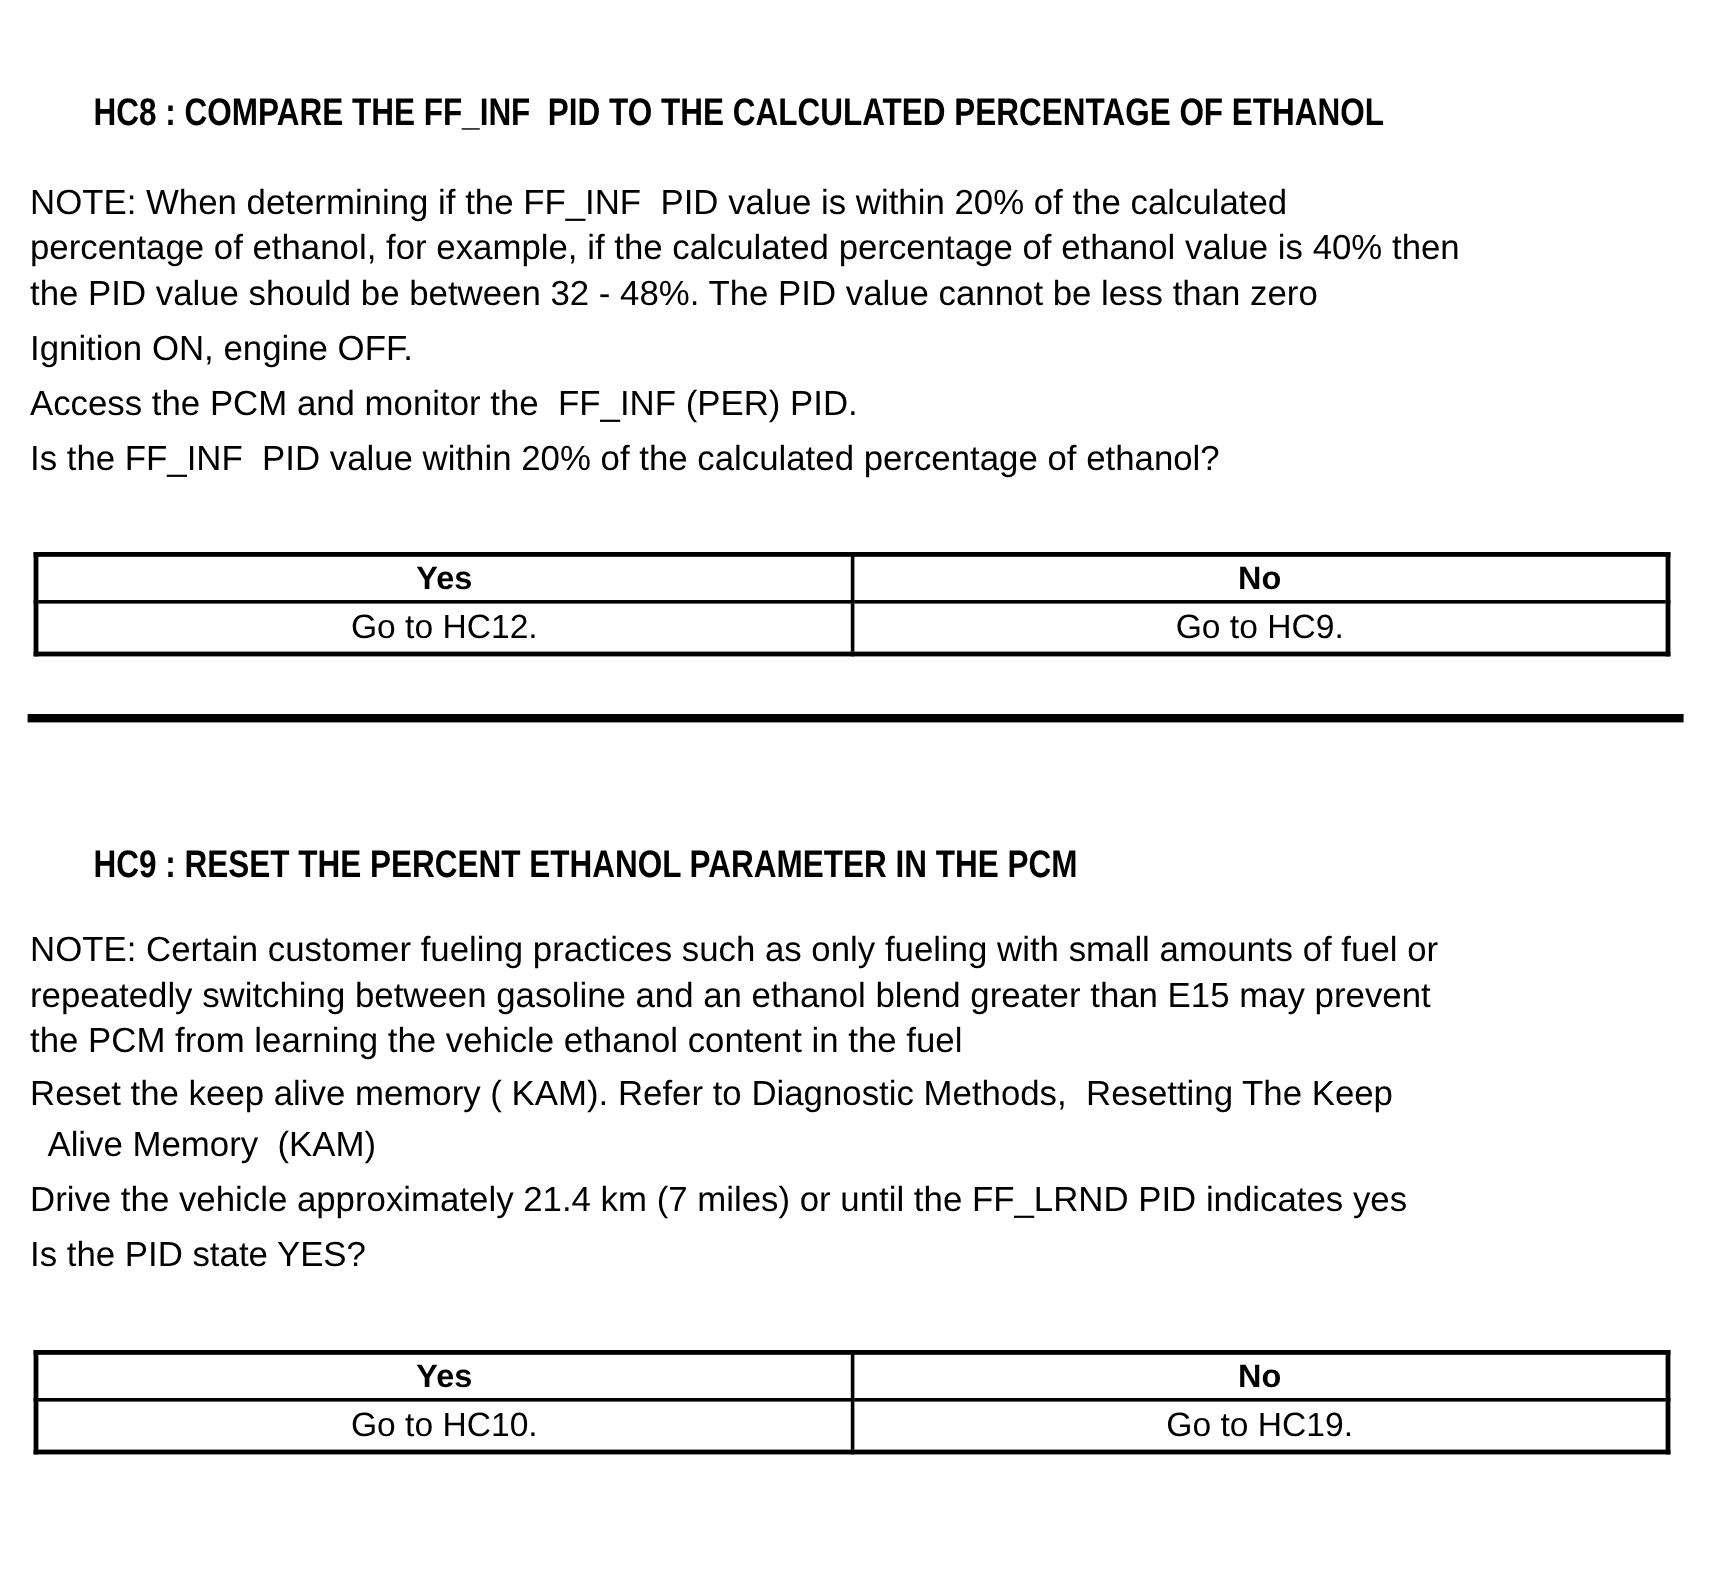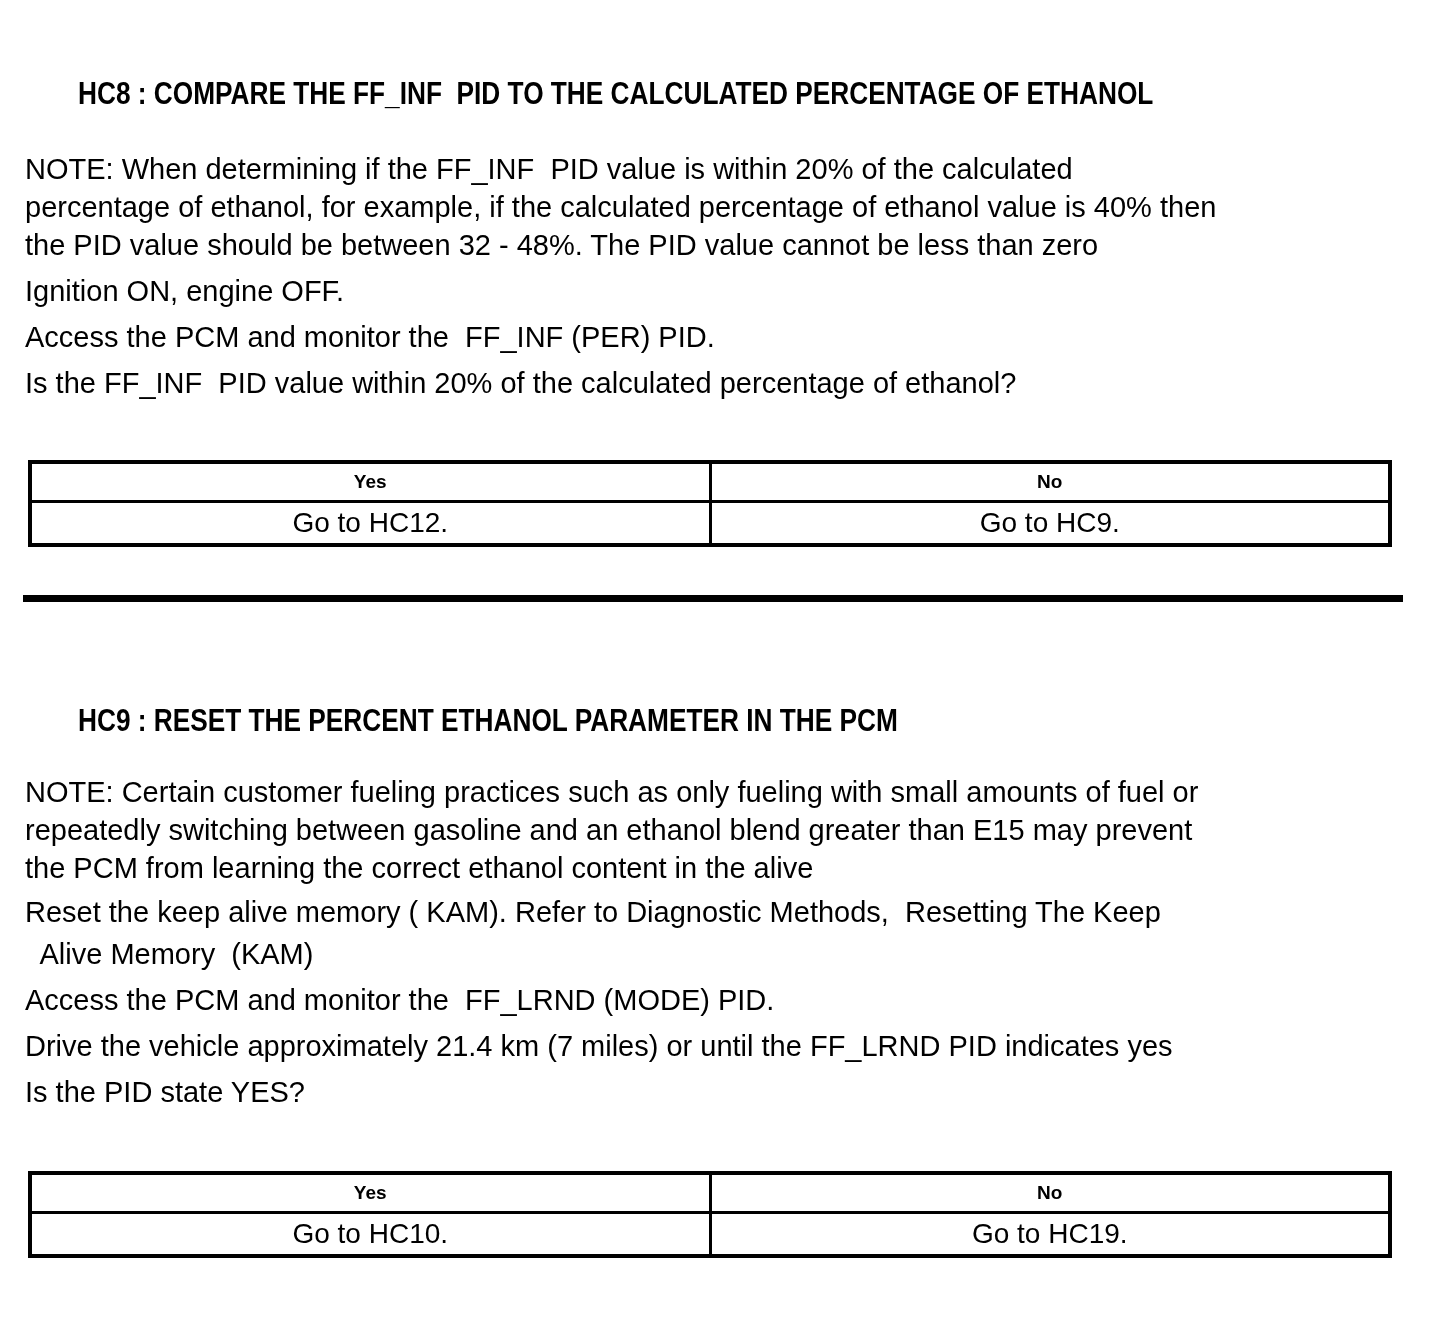--- a/index.html
+++ b/index.html
@@ -61,21 +61,21 @@
   table.decision.t1 { margin-top: 58px; }
   table.decision.t2 { margin-top: 60px; }
   table.decision th, table.decision td {
     border: 3px solid #000000;
     text-align: center;
     vertical-align: middle;
     padding: 0;
     width: 50%;
   }
   table.decision th {
-    font-size: 19px;
+    font-size: 27px;
     font-weight: bold;
     height: 36px;
   }
   table.decision td {
     font-size: 28px;
     font-weight: normal;
     height: 40px;
   }
 
   .divider {
@@ -124,26 +124,25 @@
   </div>
 
   <div class="section section-hc9">
     <div class="section-heading">
       <span class="condense">HC9 : RESET THE PERCENT ETHANOL PARAMETER IN THE PCM</span>
     </div>
 
     <div class="note tight">
       <div class="text-line">NOTE: Certain customer fueling practices such as only fueling with small amounts of fuel or</div>
       <div class="text-line">repeatedly switching between gasoline and an ethanol blend greater than E15 may prevent</div>
-      <div class="text-line">the PCM from learning the correct ethanol content in the alive</div>
+      <div class="text-line">the PCM from learning the vehicle ethanol content in the fuel</div>
     </div>
 
     <div class="step first">Reset the keep alive memory ( KAM). Refer to Diagnostic Methods,  Resetting The Keep</div>
     <div class="step continuation">  Alive Memory  (KAM)</div>
-    <div class="step">Access the PCM and monitor the  FF_LRND (MODE) PID.</div>
     <div class="step">Drive the vehicle approximately 21.4 km (7 miles) or until the FF_LRND PID indicates yes</div>
 
     <div class="question">Is the PID state YES?</div>
 
     <table class="decision t2">
       <tbody>
           <tr>
         <th>Yes</th>
         <th>No</th>
       </tr>

